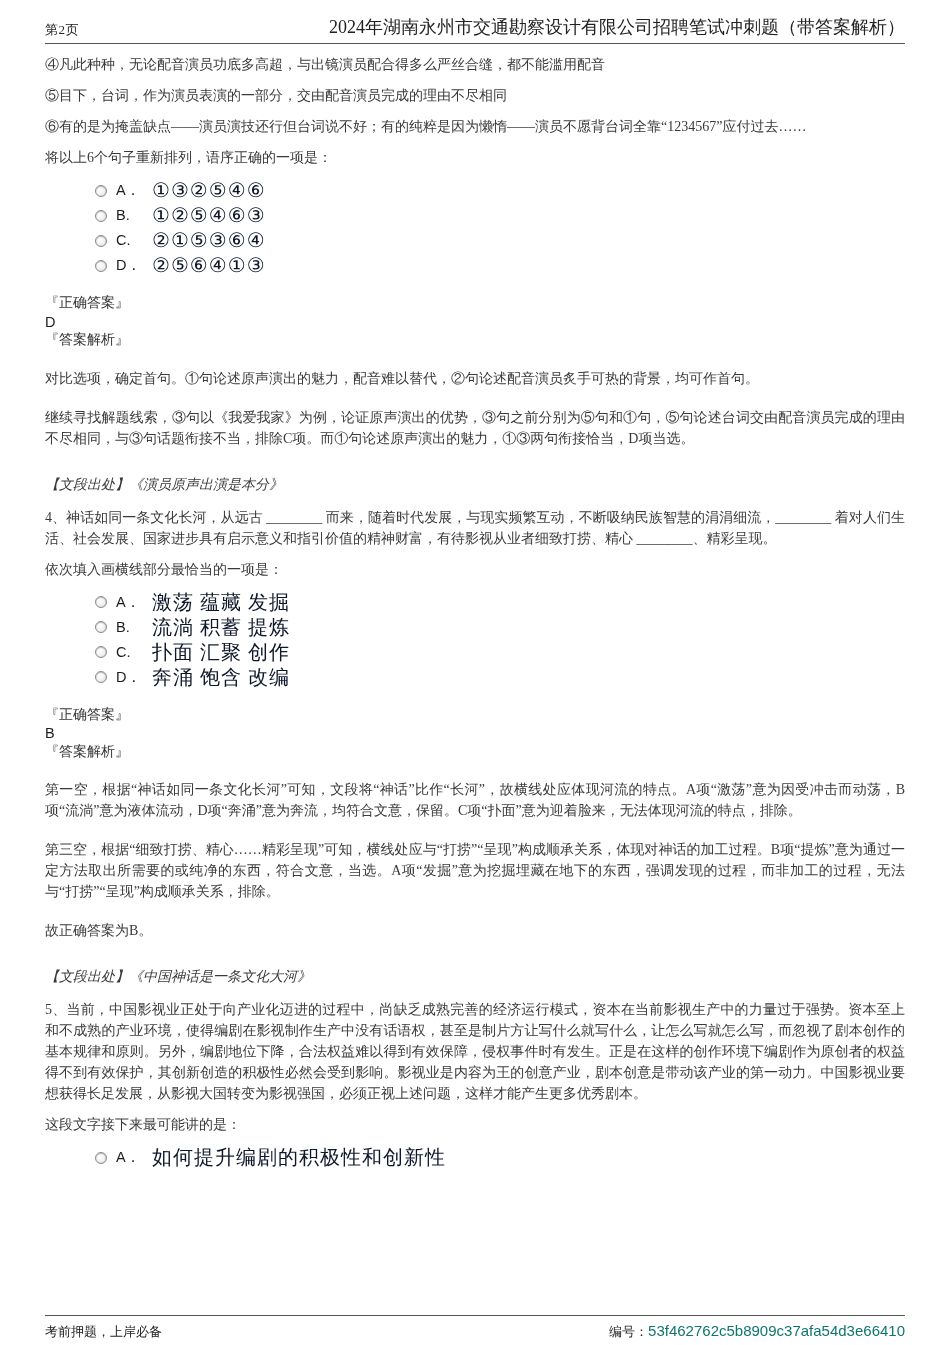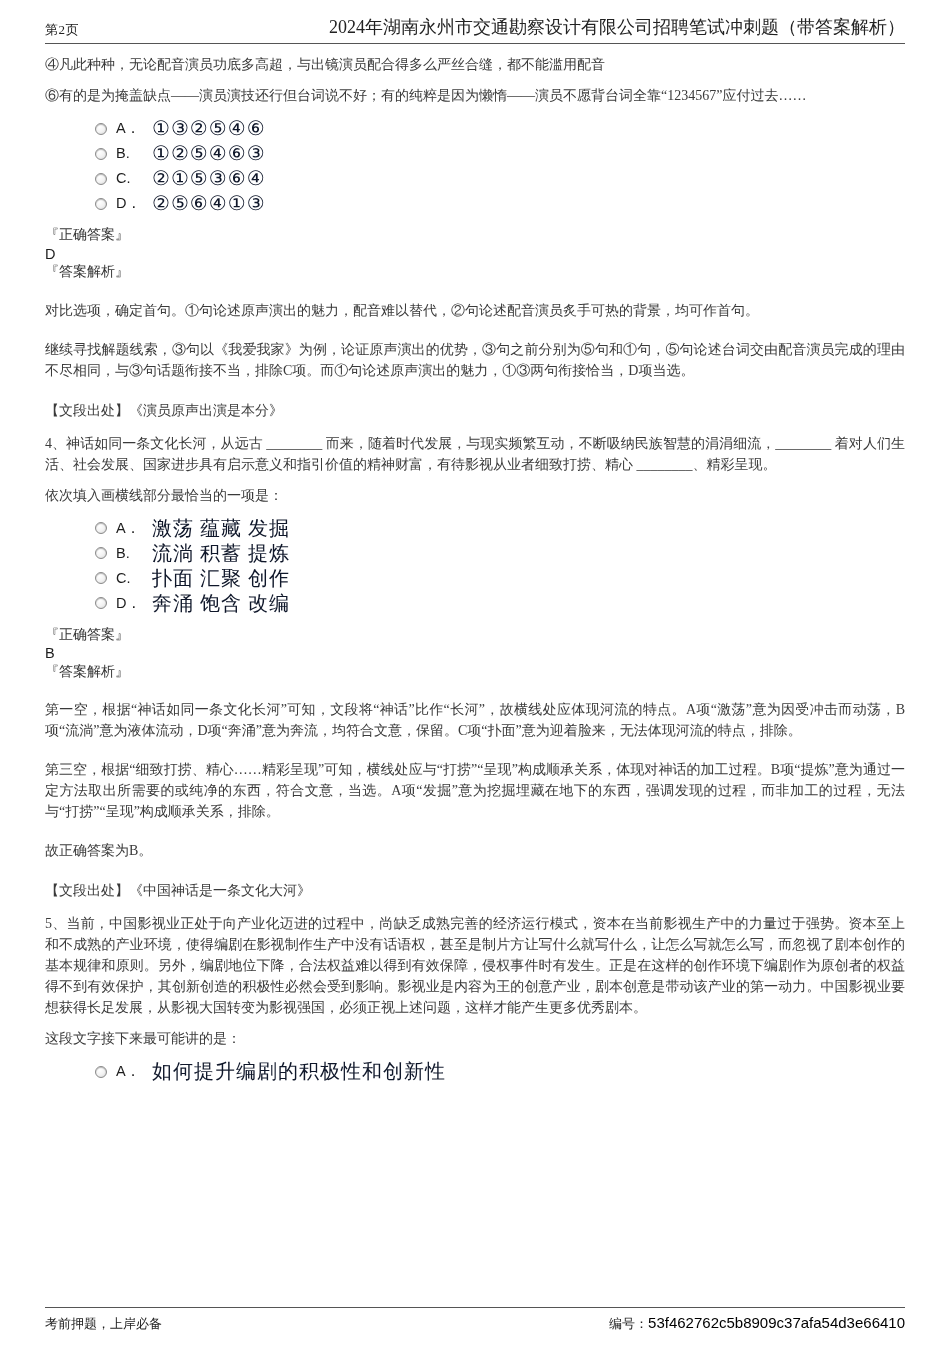--- a/index.html
+++ b/index.html
@@ -19,30 +19,30 @@
     display: flex; justify-content: space-between; align-items: flex-end;
     border-bottom: 1px solid #555;
     padding-bottom: 4px;
     font-size: 13px; color: #222;
   }
   .header .page-num { letter-spacing: 0.5px; }
   .header .doc-title { font-size: 18px; }
 
   
   .footer {
-    position: absolute; left: 45px; right: 45px; bottom: 12px;
+    position: absolute; left: 45px; right: 45px; bottom: 4px;
     border-top: 1px solid #555;
     padding-top: 6px;
     display: flex; justify-content: space-between; align-items: flex-end;
     font-size: 13px; color: #222;
   }
   .footer .serial { font-size: 13px; }
   .footer .serial .serial-val {
     font-family: "Liberation Sans", sans-serif;
-    font-size: 15px; color: #000000;
+    font-size: 15px; color: #0f766e;
   }
 
   
   .content {
     position: absolute; top: 46px; left: 45px; right: 45px;
     padding-top: 8px;
     font-size: 14px; line-height: 21px; color: #3a3a3a;
     text-align: justify;
   }
   .sent { margin-bottom: 10px; }
@@ -66,43 +66,45 @@
     flex: 0 0 auto;
   }
   .opt-letter {
     font-family: "Liberation Sans", sans-serif;
     font-size: 14.5px; color: #1d1d1d;
     margin-left: 9px;
     width: 36px; flex: 0 0 auto;
   }
   .opt-text { font-size: 20px; color: #0f172a; letter-spacing: 1px; }
 
-  .ans-block { margin-top: 10px; line-height: 18.5px; }
+  .ans-block { margin-top: 16px; line-height: 18.5px; }
   .ans-label { color: #333; }
   .ans-letter {
     font-family: "Liberation Sans", sans-serif;
     color: #1d1d1d; font-size: 14.5px;
   }
 
-  .source { margin-top: 19px; }
+  .source { margin-top: 25px; font-style: italic; }
 </style>
 </head>
 <body>
 
 <div class="page">
 
   <div class="header">
     <span class="page-num">第2页</span>
     <span class="doc-title">2024年湖南永州市交通勘察设计有限公司招聘笔试冲刺题（带答案解析）</span>
   </div>
 
   <div class="content">
 
     <div class="sent">④凡此种种，无论配音演员功底多高超，与出镜演员配合得多么严丝合缝，都不能滥用配音</div>
+    <div class="sent">⑤目下，台词，作为演员表演的一部分，交由配音演员完成的理由不尽相同</div>
     <div class="sent">⑥有的是为掩盖缺点——演员演技还行但台词说不好；有的纯粹是因为懒惰——演员不愿背台词全靠“1234567”应付过去……</div>
+    <div class="prompt">将以上6个句子重新排列，语序正确的一项是：</div>
 
     <div class="options">
       <div class="opt">
         <span class="radio"></span>
         <span class="opt-letter">A．</span>
         <span class="opt-text">①③②⑤④⑥</span>
       </div>
       <div class="opt">
         <span class="radio"></span>
         <span class="opt-letter">B.</span>

